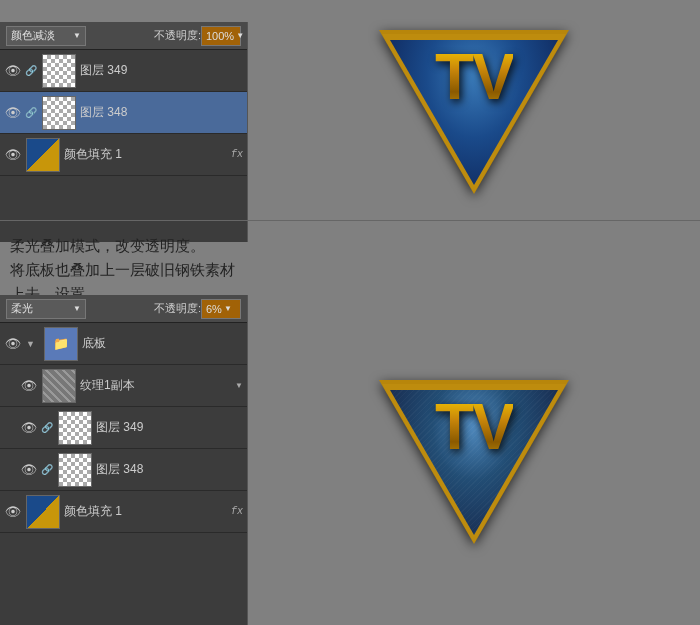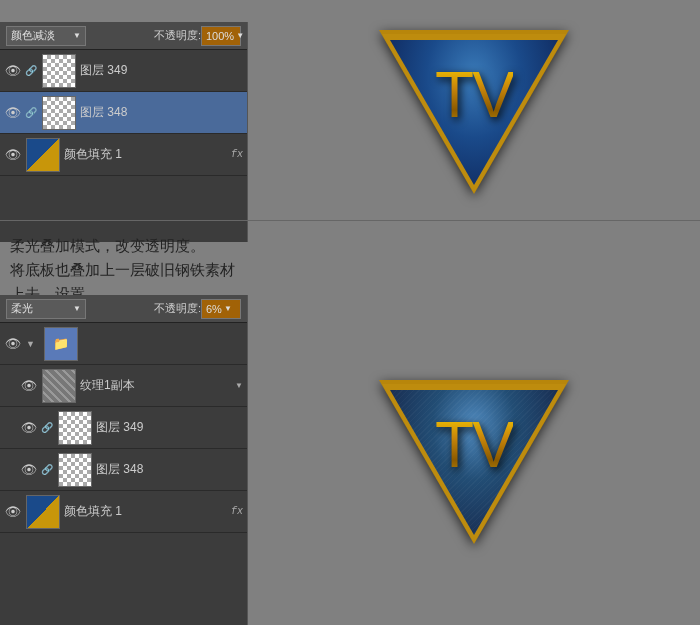--- a/index.html
+++ b/index.html
@@ -233,25 +233,25 @@
       left: 50%;
       transform: translateX(-50%);
       width: 168px;
       height: 145px;
       clip-path: polygon(50% 100%, 0 0, 100% 0);
       background: radial-gradient(ellipse at 50% 25%, #3a7ab8 0%, #1a4a8a 40%, #0a1a4a 100%);
     }
 
     .logo-tv-text {
       position: absolute;
-      top: 28px;
+      top: 10px;
       left: 50%;
       transform: translateX(-50%);
       font-size: 64px;
-      font-weight: 400;
+      font-weight: 700;
       font-family: Impact, Arial Black, sans-serif;
       color: transparent;
       background: linear-gradient(180deg, #ffd700 0%, #c8860a 40%, #8b5a00 70%, #c8960a 100%);
       -webkit-background-clip: text;
       background-clip: text;
       letter-spacing: -2px;
       white-space: nowrap;
       filter: drop-shadow(2px 3px 4px rgba(0,0,0,0.9));
       z-index: 20;
     }
@@ -369,20 +369,21 @@
         </div>
       </div>
     </div>
 
     <div class="layer-item">
       <div class="eye-icon">👁</div>
       <div style="width:14px;font-size:9px;color:#aaa;">▼</div>
       <div class="layer-thumb" style="background:#5a7ab8;">
         <span class="folder-icon">📁</span>
       </div>
+      <span class="layer-name">底板</span>
     </div>
 
     <div class="layer-item layer-item-indent">
       <div class="eye-icon">👁</div>
       <div class="layer-thumb" style="background:#888;border:1px solid #666;">
         <div style="width:100%;height:100%;background:repeating-linear-gradient(45deg,#999,#999 2px,#777 2px,#777 6px);"></div>
       </div>
       <span class="layer-name">纹理1副本</span>
       <span style="font-size:8px;color:#aaa;margin-left:2px;">▼</span>
     </div>

